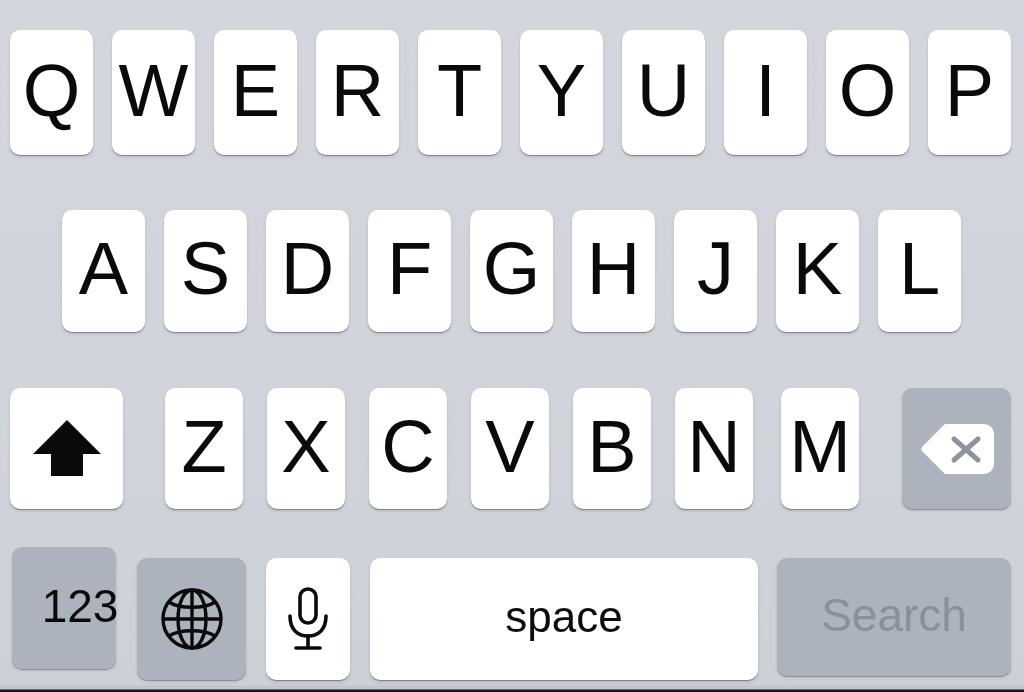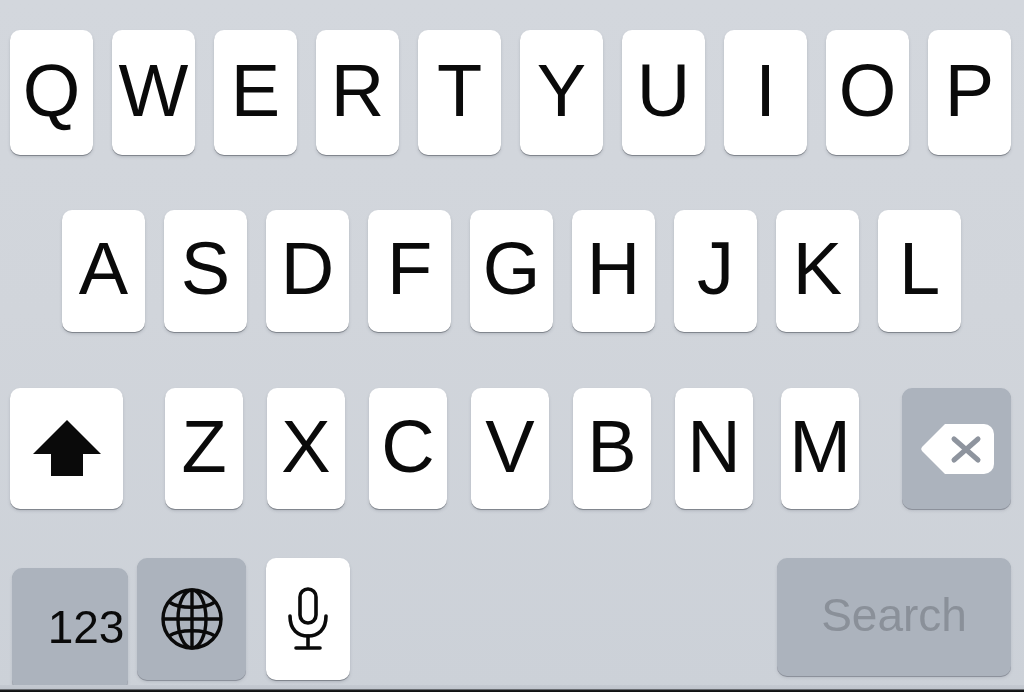--- a/index.html
+++ b/index.html
@@ -184,21 +184,21 @@
       <svg width="74" height="54" viewBox="0 0 74 54" aria-hidden="true">
         <path d="M25 2 L64 2 A10 10 0 0 1 74 12 L74 42 A10 10 0 0 1 64 52 L25 52 L2 29 A3 3 0 0 1 2 25 Z" fill="#ffffff"></path>
         <g stroke="#8e949e" stroke-width="5" stroke-linecap="round">
           <line x1="34" y1="17" x2="58" y2="38"></line>
           <line x1="58" y1="17" x2="34" y2="38"></line>
         </g>
       </svg>
     </span>
   </div>
 
-  <div class="key dark" style="left:12px; top:568px; width:116px; height:122px;padding-left:32px;">
+  <div class="key dark" style="left:12px; top:547px; width:104px; height:122px;padding-left:32px;">
     <span class="glyph small">123</span>
   </div>
   <div class="key dark" style="left:137px; top:558px; width:109px; height:122px;">
     <span class="icon-wrap">
       <svg width="66" height="66" viewBox="0 0 66 66" aria-hidden="true">
         <g fill="none" stroke="#0a0a0a" stroke-width="3.4">
           <circle cx="33" cy="33" r="29"></circle>
           <line x1="33" y1="4" x2="33" y2="62"></line>
           <line x1="4" y1="33" x2="62" y2="33"></line>
           <ellipse cx="33" cy="33" rx="14" ry="29"></ellipse>
@@ -213,18 +213,21 @@
       <svg width="48" height="66" viewBox="0 0 48 66" aria-hidden="true">
         <g fill="none" stroke="#0a0a0a" stroke-width="3.6" stroke-linecap="round">
           <rect x="16" y="3" width="16" height="34" rx="8"></rect>
           <path d="M6 30 C6 44, 14 50, 24 50 C34 50, 42 44, 42 30"></path>
           <line x1="24" y1="50" x2="24" y2="60"></line>
           <line x1="12" y1="62" x2="36" y2="62"></line>
         </g>
       </svg>
     </span>
   </div>
+  <div class="key light" style="left:370px; top:558px; width:388px; height:122px;">
+    <span class="glyph space-label">space</span>
+  </div>
   <div class="key dark" style="left:777px; top:558px; width:234px; height:118px;">
     <span class="glyph search-label">Search</span>
   </div>
 
   <div class="bottom-edge"></div>
 </div>
 
 </body></html>

